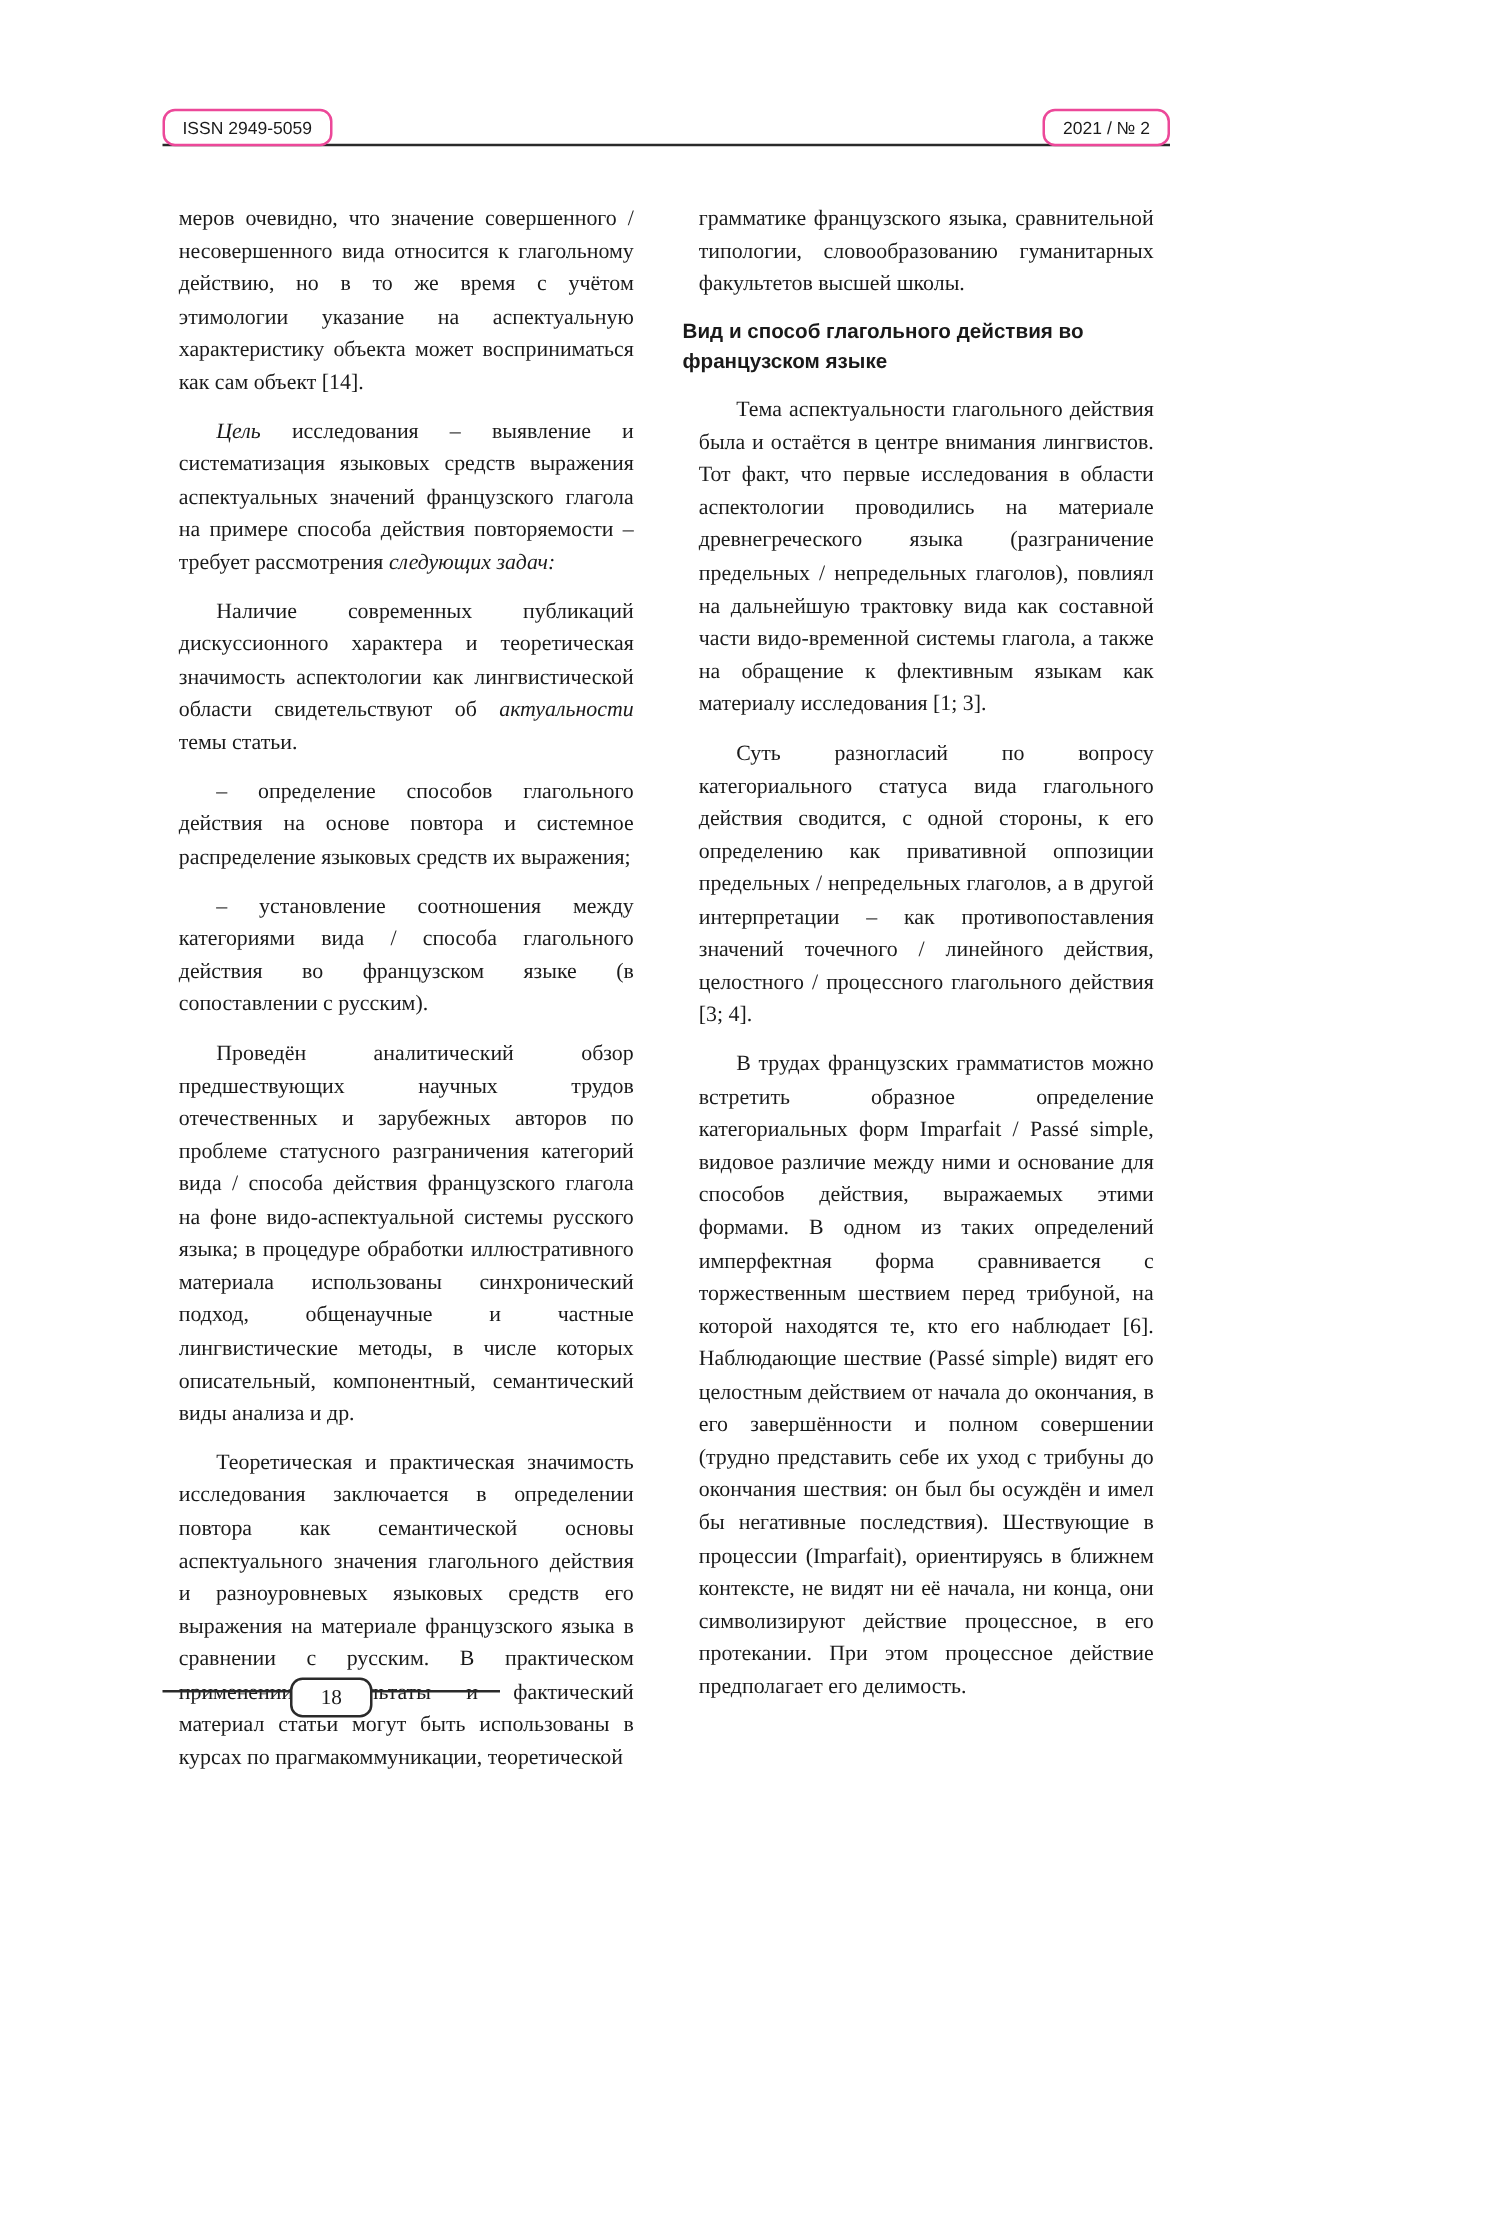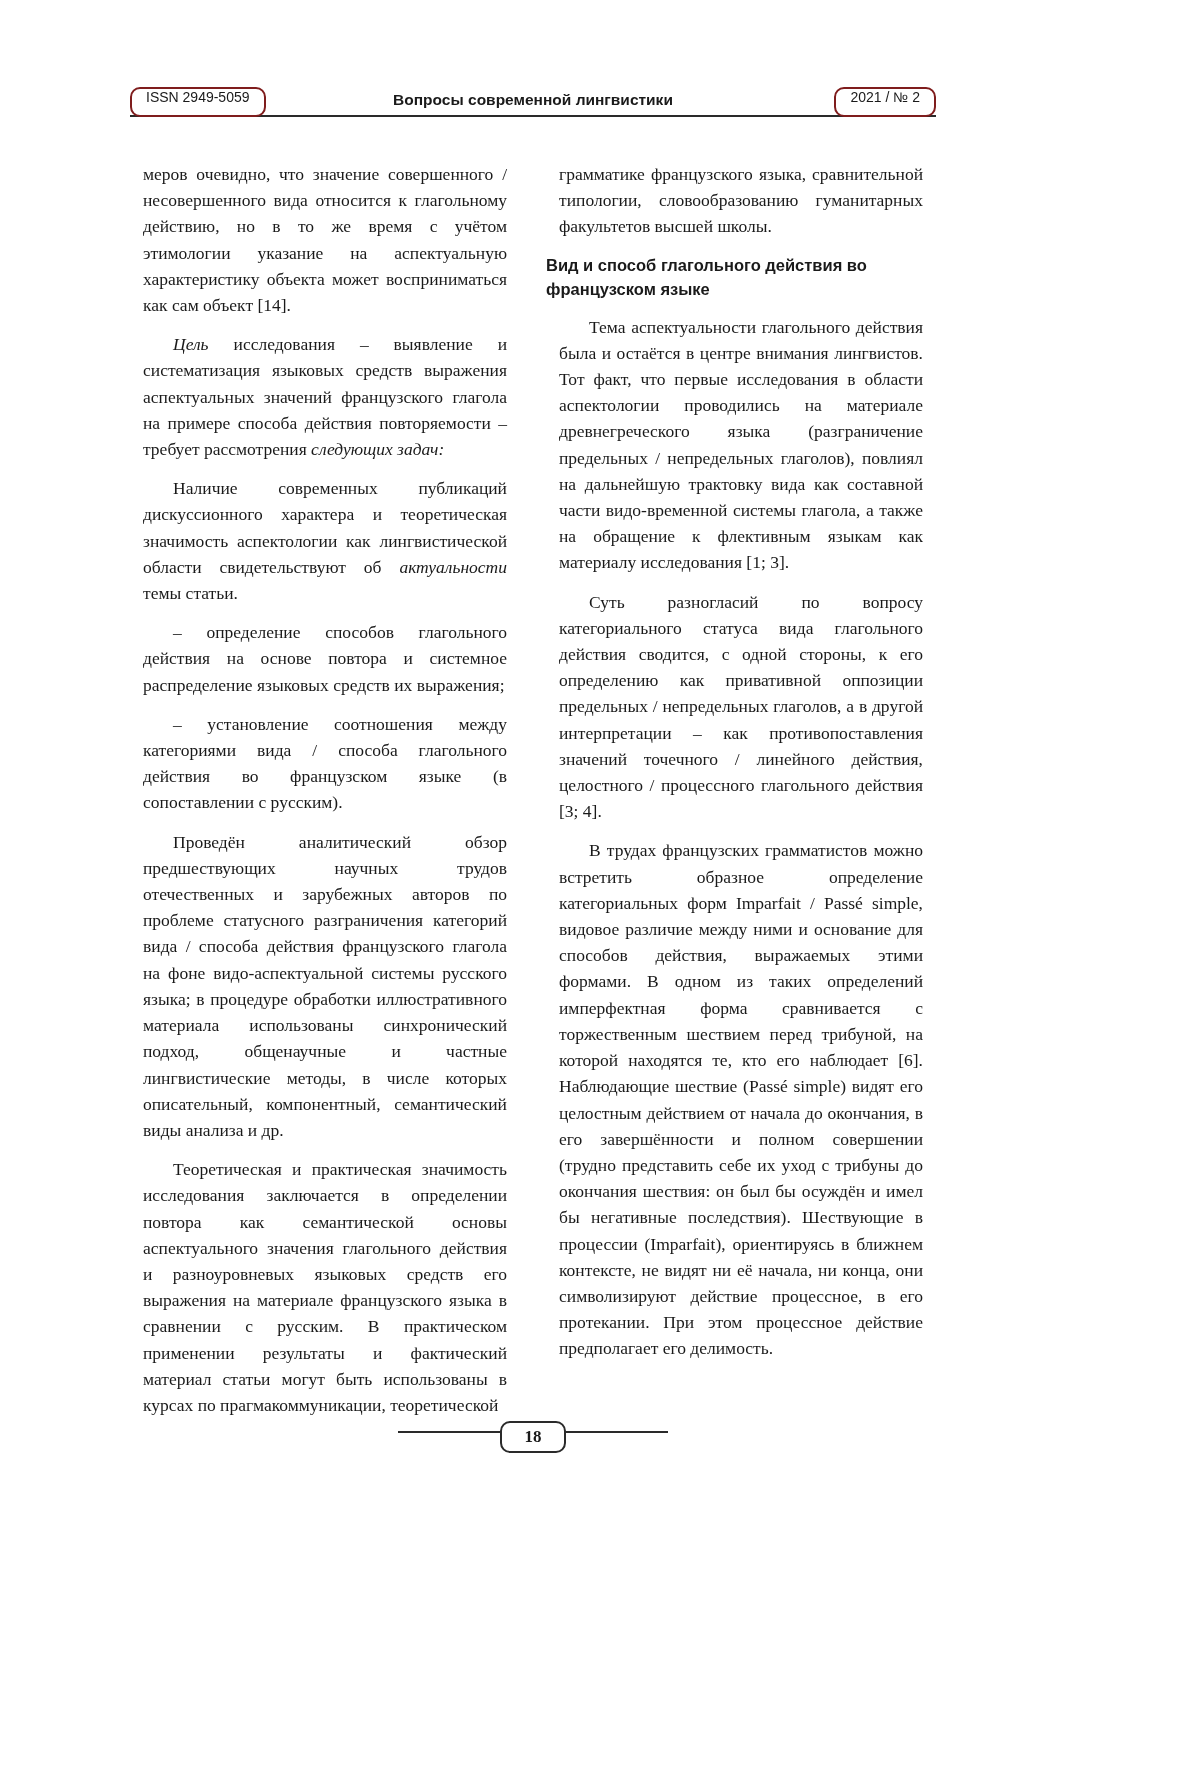--- a/index.html
+++ b/index.html
@@ -29,25 +29,25 @@
     position: absolute;
     left: 0; right: 0; bottom: 0;
     height: 2px;
     background: #2a2a2a;
   }
   .header-box {
     position: absolute;
     bottom: 0;
     height: 30px;
     box-sizing: border-box;
-    border: 2px solid #7f1d1d;
+    border: 2px solid #ec4899;
     border-radius: 10px;
     background: #ffffff;
     display: flex;
-    align-items: flex-start;
+    align-items: center;
     padding: 0 14px;
     font-family: "Liberation Sans", sans-serif;
     font-size: 14px;
     white-space: nowrap;
     z-index: 2;
   }
   .header-box.issn { left: 0; }
   .header-box.issue { right: 0; }
   .header-title {
     position: absolute;
@@ -89,26 +89,24 @@
     text-align: left;
     font-family: "Liberation Sans", sans-serif;
     font-weight: bold;
     font-size: 16.5px;
     line-height: 24px;
   }
 
   
   .footer {
     position: absolute;
-    top: 1421px;
+    top: 1342px;
     left: 130px;
     width: 806px;
     display: flex;
-    justify-content: center;
-    font-weight: bold;
   }
   .footer-ornament {
     position: relative;
     width: 270px;
     height: 42px;
   }
   .footer-rule {
     position: absolute;
     top: 10px;
     left: 0; right: 0;
@@ -135,21 +133,20 @@
 </head>
 <body>
 
 <div class="page">
 
   <div class="header">
     <div class="header-rule"></div>
     <div class="header-box issn">
       <span>ISSN 2949-5059</span>
     </div>
-    <div class="header-title">Вопросы современной лингвистики</div>
     <div class="header-box issue">
       <span>2021 / № 2</span>
     </div>
   </div>
 
   <div class="content">
     <div class="col">
         <p class="para no-indent"><span>меров очевидно, что значение совершенного / несовершенного вида относится к глагольному действию, но в то же время с учётом этимологии указание на аспектуальную характеристику объекта может восприниматься как сам объект [14].</span></p>
         <p class="para"><span class="it">Цель</span><span> исследования – выявление и систематизация языковых средств выражения аспектуальных значений французского глагола на примере способа действия повторяемости – требует рассмотрения </span><span class="it">следующих задач:</span></p>
         <p class="para"><span>Наличие современных публикаций дискуссионного характера и теоретическая значимость аспектологии как лингвистической области свидетельствуют об </span><span class="it">актуальности</span><span> темы статьи.</span></p>

